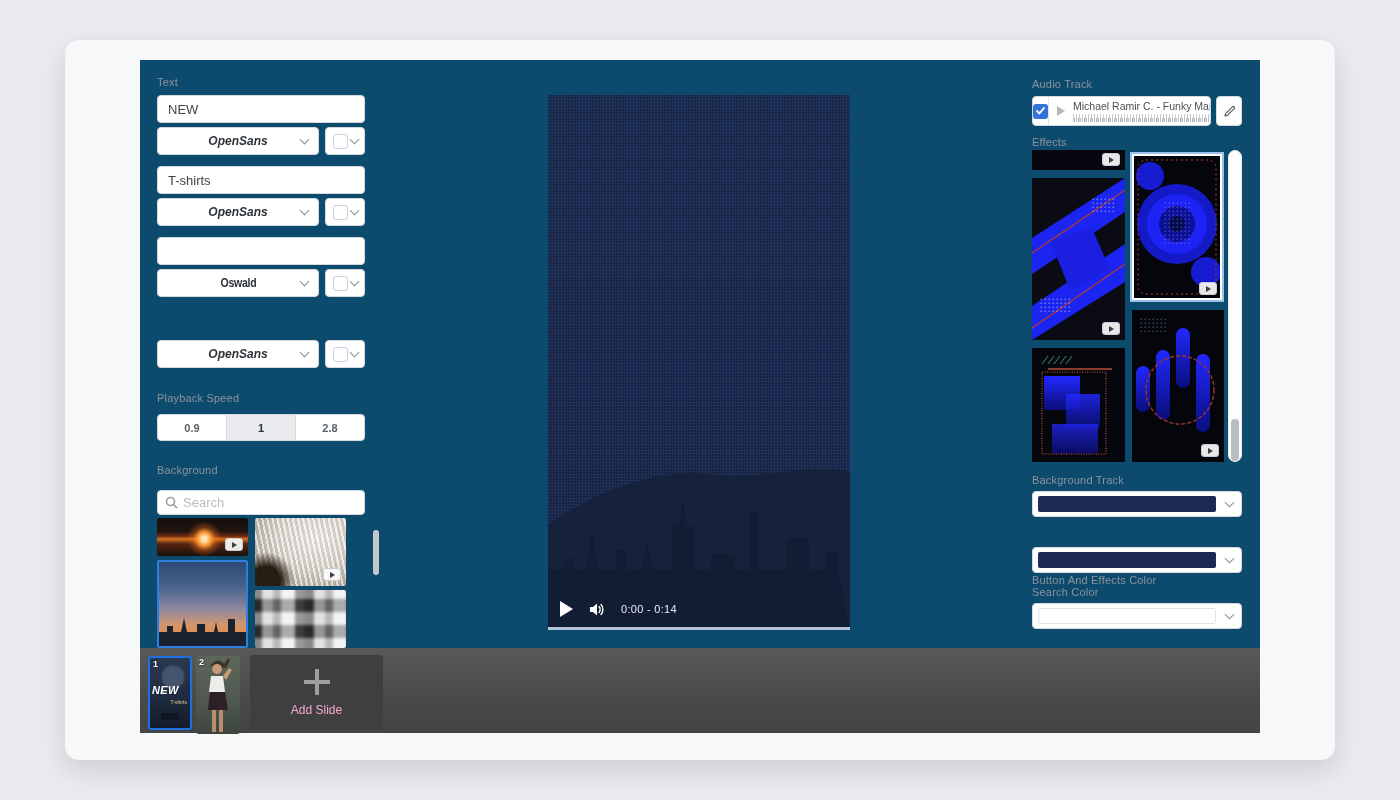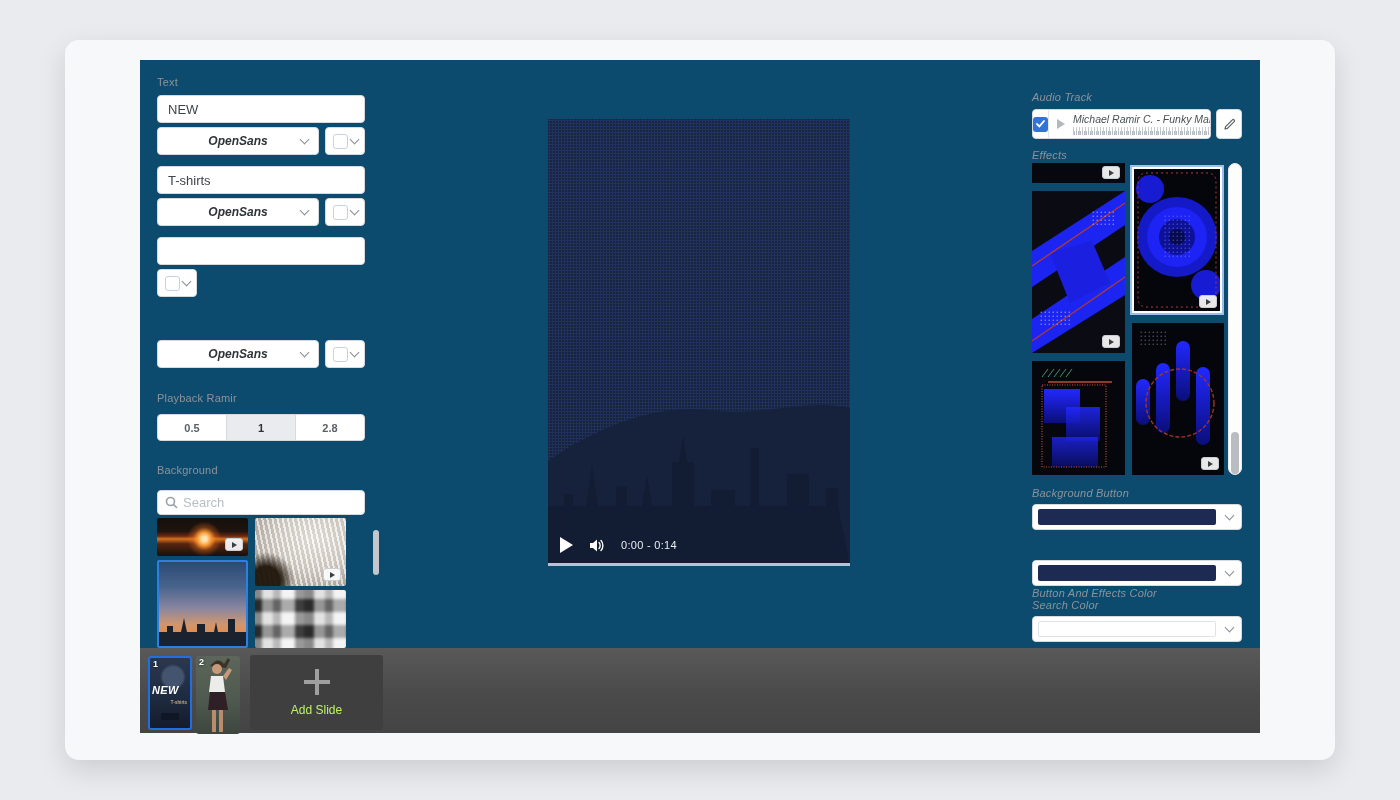--- a/index.html
+++ b/index.html
@@ -57,31 +57,31 @@
           background:repeating-linear-gradient(0deg, rgba(255,255,255,.4) 0 13px, rgba(0,0,0,.28) 13px 26px),
           repeating-linear-gradient(90deg, #3a3a3a 0 10px, #cfcfcf 10px 21px, #8a8a8a 21px 29px, #ececec 29px 43px, #555 43px 52px); }
   .bgscroll { position:absolute; left:216px; top:12px; width:6px; height:45px; background:#c3c7cc; border-radius:3px; }
 
   .pbadge { position:absolute; width:18px; height:13px; border:1.5px solid #c9ced4; background:rgba(252,252,252,.92);
             border-radius:3px; display:flex; align-items:center; justify-content:center; }
   .pbadge::after { content:""; width:0; height:0; border-left:5px solid #3a3f44; border-top:3.5px solid transparent; border-bottom:3.5px solid transparent; margin-left:1px; }
   .pb-br { right:5px; bottom:5px; }
 
   
-  .player { position:absolute; left:408px; top:35px; width:302px; height:447px; overflow:hidden;
+  .player { position:absolute; left:408px; top:35px; width:302px; height:535px; overflow:hidden;
             background:radial-gradient(rgba(55,85,170,.28) 1px, transparent 1.2px), linear-gradient(180deg,#182541 0%,#17233e 55%,#152038 100%);
-            background-size:3px 3px, auto;margin-top:24px; }
+            background-size:3px 3px, auto; }
   .player .cloud { position:absolute; bottom:0; left:0; }
   .player .controls { position:absolute; left:0; bottom:3px; width:100%; height:36px; display:flex; align-items:center; gap:16px; padding:0 12px; }
   .ptime { font-size:11px; color:#e8ecf2; letter-spacing:.3px; }
   .pstrip { position:absolute; left:0; bottom:0; width:100%; height:3px; background:#b6c2d9; cursor:pointer; }
   .playbtn { width:0; height:0; border-left:13px solid #ffffff; border-top:8px solid transparent; border-bottom:8px solid transparent; cursor:pointer; }
 
   
-  .rp { position:absolute; left:892px; top:13px; width:190px; height:588px;font-style:italic; }
+  .rp { position:absolute; left:892px; top:0; width:190px; height:588px; }
   .audiorow { position:absolute; left:0; top:36px; width:210px; height:30px; display:flex; gap:5px; }
   .audiobox { flex:1; border:1px solid #d6dade; border-radius:4px; background:#fff; display:flex; align-items:center; overflow:hidden; }
   .ckcell { width:27px; align-self:stretch; border-right:1px solid #e3e6e9; display:flex; align-items:center; justify-content:center; cursor:pointer; }
   .ckbox { width:15px; height:15px; background:#3273d8; border-radius:3px; display:flex; align-items:center; justify-content:center; }
   .aplay { width:0; height:0; border-left:8px solid #b3b8bd; border-top:5px solid transparent; border-bottom:5px solid transparent; margin:0 8px; cursor:pointer; }
   .atrack { flex:1; padding-right:6px; }
   .atitle { font-size:10.5px; color:#4a4f55; white-space:nowrap; }
   .wave { margin-top:2px; height:8px; position:relative; }
   .wave::before { content:""; position:absolute; left:0; bottom:0; width:100%; height:8px;
                   background:repeating-linear-gradient(90deg,#c7ccd1 0 1px, transparent 1px 3px); }
@@ -117,21 +117,21 @@
   .slide1 .t1 { position:absolute; left:2px; top:26px; font-size:11px; font-weight:bold; font-style:italic; color:#fff; letter-spacing:.3px; }
   .slide1 .t2 { position:absolute; right:3px; top:41px; font-size:5px; color:#e8c894; }
   .slide1 .cta { position:absolute; left:11px; bottom:8px; width:18px; height:7px; background:#101724; border-radius:1px; }
   .slide2 { left:56px; height:78px; background:linear-gradient(180deg,#5c665a 0%,#4e584e 60%,#3c463e 100%); }
   .snum { position:absolute; left:3px; top:1px; font-size:9px; font-weight:bold; color:#fff; text-shadow:0 0 3px rgba(0,0,0,.8); z-index:2; }
   .addslide { position:absolute; left:110px; top:7px; width:133px; height:75px; background:#3f3f3f; border-radius:3px;
               display:flex; flex-direction:column; align-items:center; justify-content:center; gap:8px; cursor:pointer; }
   .addslide .plus { position:relative; width:26px; height:26px; }
   .addslide .plus::before { content:""; position:absolute; left:11px; top:0; width:4px; height:26px; background:#9f9f9f; }
   .addslide .plus::after { content:""; position:absolute; left:0; top:11px; width:26px; height:4px; background:#9f9f9f; }
-  .addslide .albl { font-size:12px; color:#bef264; }
+  .addslide .albl { font-size:12px; color:#f9a8d4; }
 </style>
 </head>
 <body>
 
 <div class="card">
   <div class="content">
 
     <div class="lp">
       <div class="label" style="left:0; top:16px;">Text</div>
 
@@ -154,40 +154,44 @@
           <span class="chev"></span>
         </div>
         <div class="swbtn">
           <span class="sq"></span>
             <span class="chev"></span>
         </div>
       </div>
 
       <input class="tinput" style="top: 177px;" value="">
       <div class="fontrow" style="top:209px;">
+        <div class="fontsel">
+          <span class="fname oswald">Oswald</span>
+          <span class="chev"></span>
+        </div>
         <div class="swbtn">
           <span class="sq"></span>
             <span class="chev"></span>
         </div>
       </div>
 
       <div class="fontrow" style="top:280px;">
         <div class="fontsel">
           <span class="fname opensans">OpenSans</span>
           <span class="chev"></span>
         </div>
         <div class="swbtn">
           <span class="sq"></span>
             <span class="chev"></span>
         </div>
       </div>
 
-      <div class="label" style="left:0; top:332px;">Playback Ramir</div>
+      <div class="label" style="left:0; top:332px;">Playback Speed</div>
       <div class="speedgrp">
-        <div class="cell">0.5</div>
+        <div class="cell">0.9</div>
         <div class="cell sel">1</div>
         <div class="cell">2.8</div>
       </div>
 
       <div class="label" style="left:0; top:404px;">Background</div>
       <div class="search">
         <svg width="13" height="13" viewBox="0 0 13 13">
           <circle cx="5.5" cy="5.5" r="4" fill="none" stroke="#9aa0a7" stroke-width="1.6"></circle>
           <line x1="8.6" y1="8.6" x2="12" y2="12" stroke="#9aa0a7" stroke-width="1.6"></line>
         </svg>
@@ -326,21 +330,21 @@
             <rect x="8" y="8" width="26" height="14" fill="url(#pdots)" opacity=".6"></rect>
           </svg>
           <span class="pbadge pb-br"></span>
         </div>
 
         <div class="fxscroll">
           <div class="thumb"></div>
         </div>
       </div>
 
-      <div class="label" style="left:0; top:414px;">Background Button</div>
+      <div class="label" style="left:0; top:414px;">Background Track</div>
       <div class="colorsel" style="top:431px;">
         <span class="swatch" style="background-color: rgb(29, 43, 82);"></span>
         <span class="chev"></span>
       </div>
 
       <div class="label" style="left:0; top:470px;margin-top:44px;">Button And Effects Color</div>
       <div class="colorsel" style="top:487px;">
         <span class="swatch" style="background-color: rgb(29, 43, 82);"></span>
         <span class="chev"></span>
       </div>

